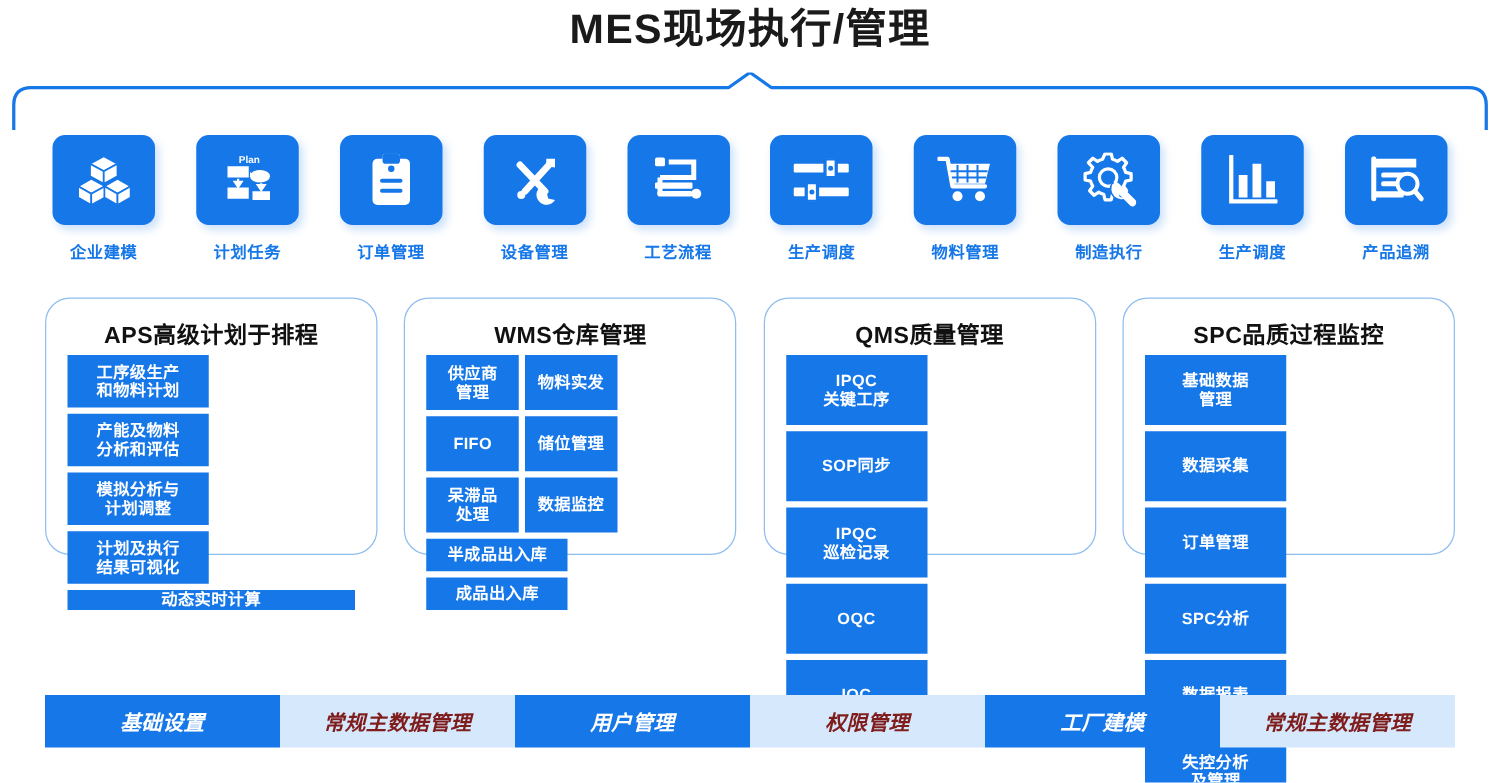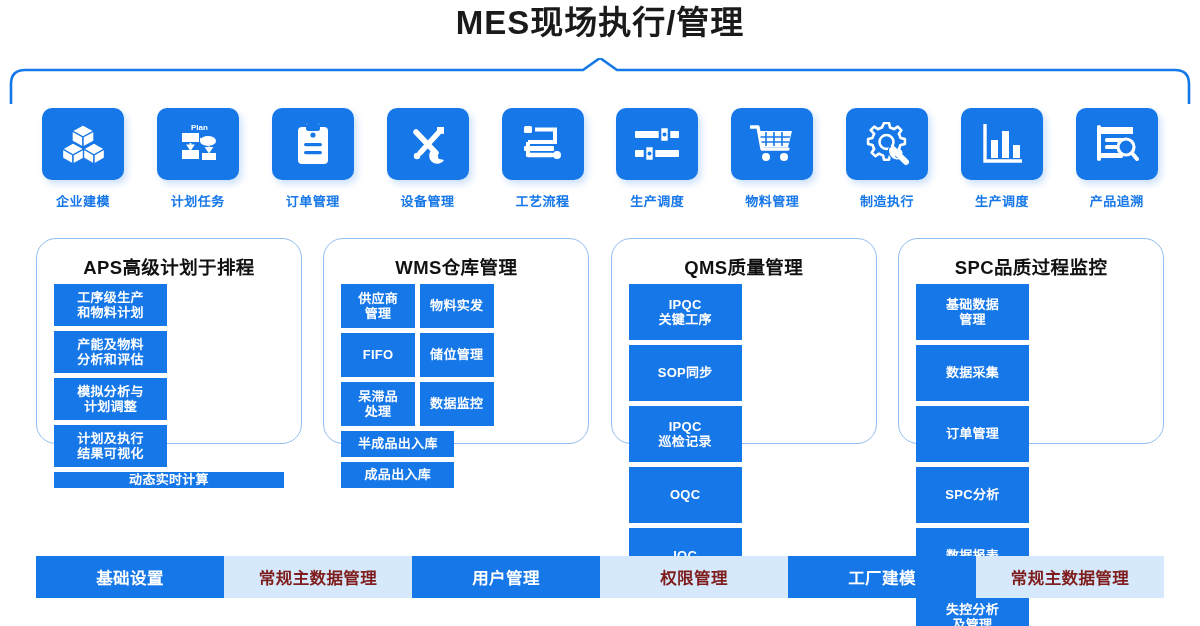--- a/index.html
+++ b/index.html
@@ -125,20 +125,21 @@
   .grid-2b .tag { width: 113px; height: 56px; }
 
   
   .bottom-bar {
     position: absolute;
     left: 36px;
     right: 36px;
     bottom: 28px;
     height: 42px;
     display: flex;
+    font-style: italic;
   }
   .bottom-seg {
     flex: 1 1 0;
     display: flex;
     align-items: center;
     justify-content: center;
     font-size: 16.5px;
     font-weight: bold;
     letter-spacing: 0.4px;
     white-space: nowrap;

